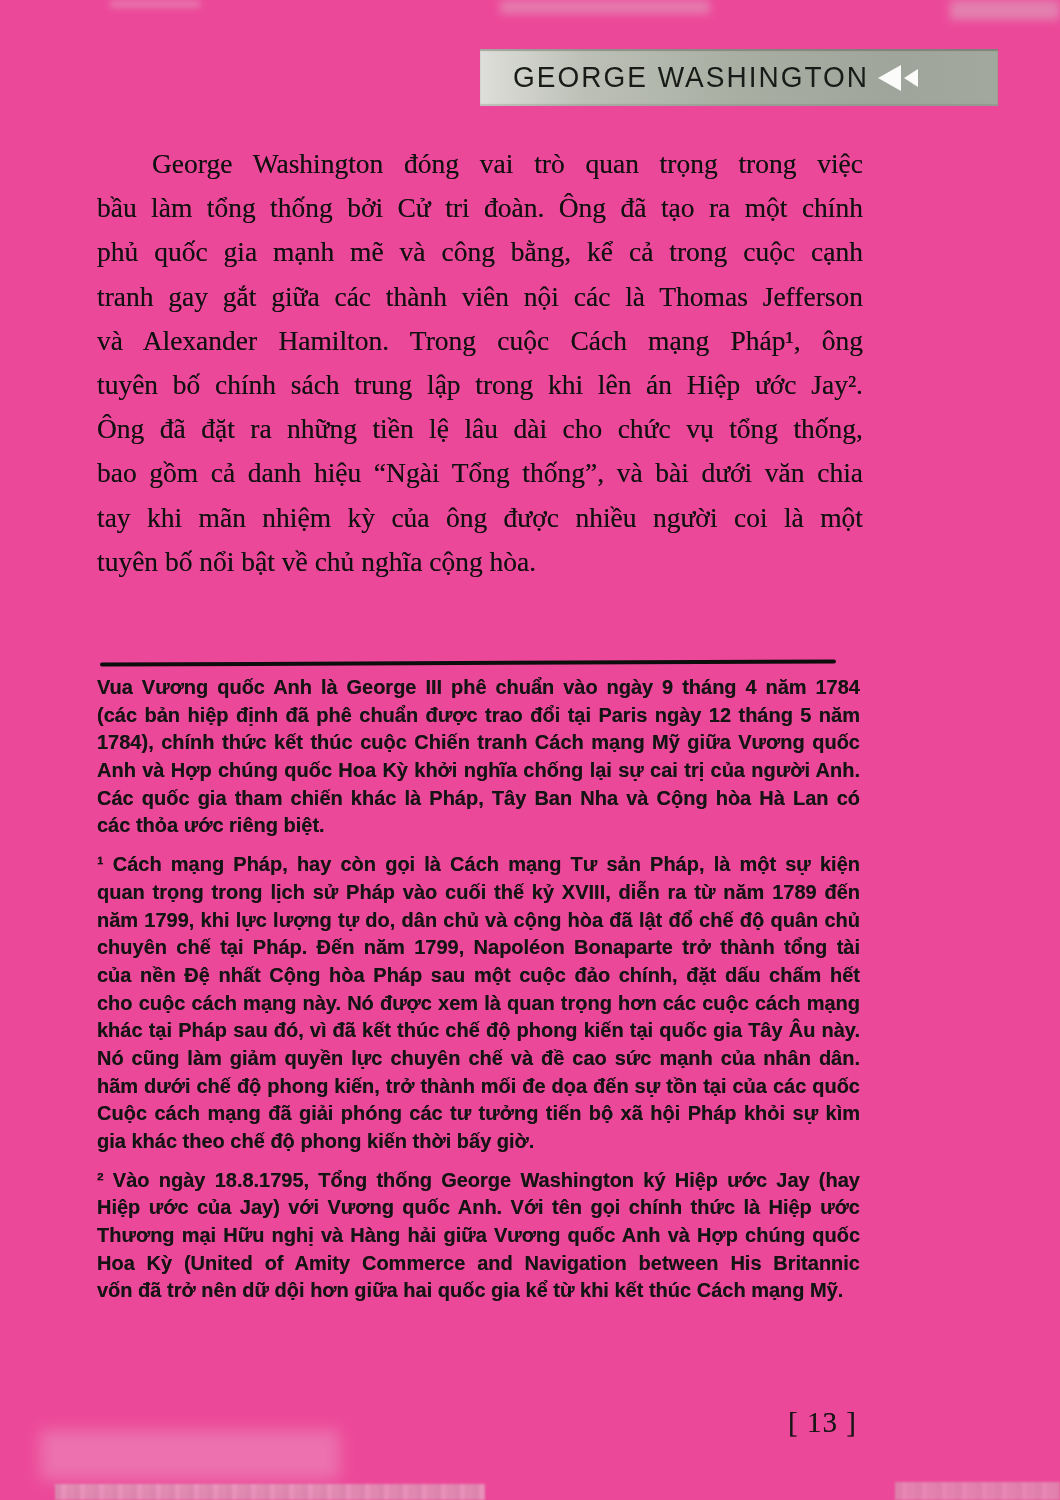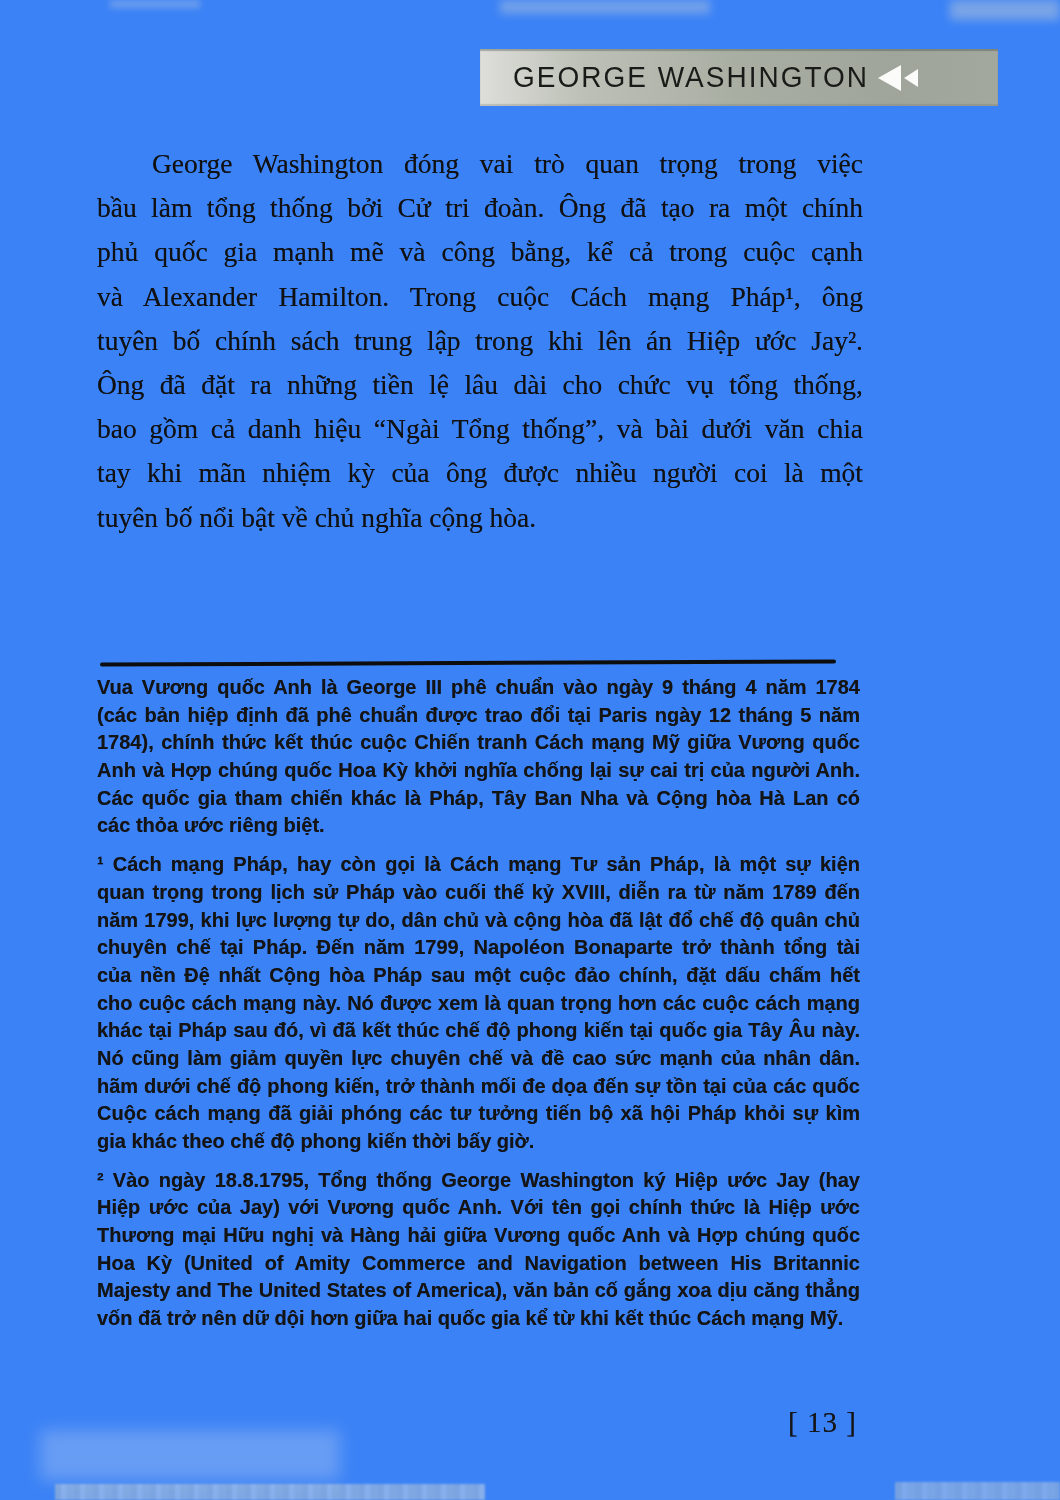--- a/index.html
+++ b/index.html
@@ -1,21 +1,21 @@
 <!DOCTYPE html>
 <html><head>
 <meta charset="utf-8">
 <style>
   html,body{margin:0;padding:0;}
   body{background:#e8e8e8;}
   #page{
     position:relative;
     width:1060px;height:1500px;
     margin:0 auto;
-    background:#3b82f6;
+    background:#ec4899;
     overflow:hidden;
     font-family:"Liberation Serif","DejaVu Serif",serif;
     color:#111;
   }
   
   #header-bar{
     position:absolute;left:480px;top:49px;width:518px;height:57px;
     background:linear-gradient(90deg,#dddetc 0%);
     background:linear-gradient(90deg,#dededa 0%,#bcc0b6 20%,#a9aea3 50%,#a0a59b 80%,#a3a89e 100%);
     box-shadow:inset 0 2px 1px rgba(70,75,66,.38), inset 0 -2px 1px rgba(110,116,106,.28);
@@ -89,20 +89,21 @@
     <span id="back-icon">
       <span class="tri-big"></span>
       <span class="tri-small"></span>
     </span>
   </div>
 
   <div id="body-text">
       <div>George Washington đóng vai trò quan trọng trong việc</div>
       <div>bầu làm tổng thống bởi Cử tri đoàn. Ông đã tạo ra một chính</div>
       <div>phủ quốc gia mạnh mẽ và công bằng, kể cả trong cuộc cạnh</div>
+      <div>tranh gay gắt giữa các thành viên nội các là Thomas Jefferson</div>
       <div>và Alexander Hamilton. Trong cuộc Cách mạng Pháp¹, ông</div>
       <div>tuyên bố chính sách trung lập trong khi lên án Hiệp ước Jay².</div>
       <div>Ông đã đặt ra những tiền lệ lâu dài cho chức vụ tổng thống,</div>
       <div>bao gồm cả danh hiệu “Ngài Tổng thống”, và bài dưới văn chia</div>
       <div>tay khi mãn nhiệm kỳ của ông được nhiều người coi là một</div>
       <div>tuyên bố nổi bật về chủ nghĩa cộng hòa.</div>
     </div>
 
   <div id="footnote-divider"></div>
 
@@ -126,21 +127,20 @@
         <div>Nó cũng làm giảm quyền lực chuyên chế và đề cao sức mạnh của nhân dân.</div>
         <div>hãm dưới chế độ phong kiến, trở thành mối đe dọa đến sự tồn tại của các quốc</div>
         <div>Cuộc cách mạng đã giải phóng các tư tưởng tiến bộ xã hội Pháp khỏi sự kìm</div>
         <div>gia khác theo chế độ phong kiến thời bấy giờ.</div>
       </div>
     <div class="footnote">
         <div>² Vào ngày 18.8.1795, Tổng thống George Washington ký Hiệp ước Jay (hay</div>
         <div>Hiệp ước của Jay) với Vương quốc Anh. Với tên gọi chính thức là Hiệp ước</div>
         <div>Thương mại Hữu nghị và Hàng hải giữa Vương quốc Anh và Hợp chúng quốc</div>
         <div>Hoa Kỳ (United of Amity Commerce and Navigation between His Britannic</div>
-        <div>Majesty and The United States of America), văn bản cố gắng xoa dịu căng thẳng</div>
         <div>vốn đã trở nên dữ dội hơn giữa hai quốc gia kể từ khi kết thúc Cách mạng Mỹ.</div>
       </div>
   </div>
 
   <div id="page-number">[ 13 ]</div>
 
   <div class="smudge" id="smudge-top-left"></div>
   <div class="smudge" id="smudge-top-mid"></div>
   <div class="smudge" id="smudge-top-right"></div>
   <div class="smudge" id="smudge-mid-faint"></div>

